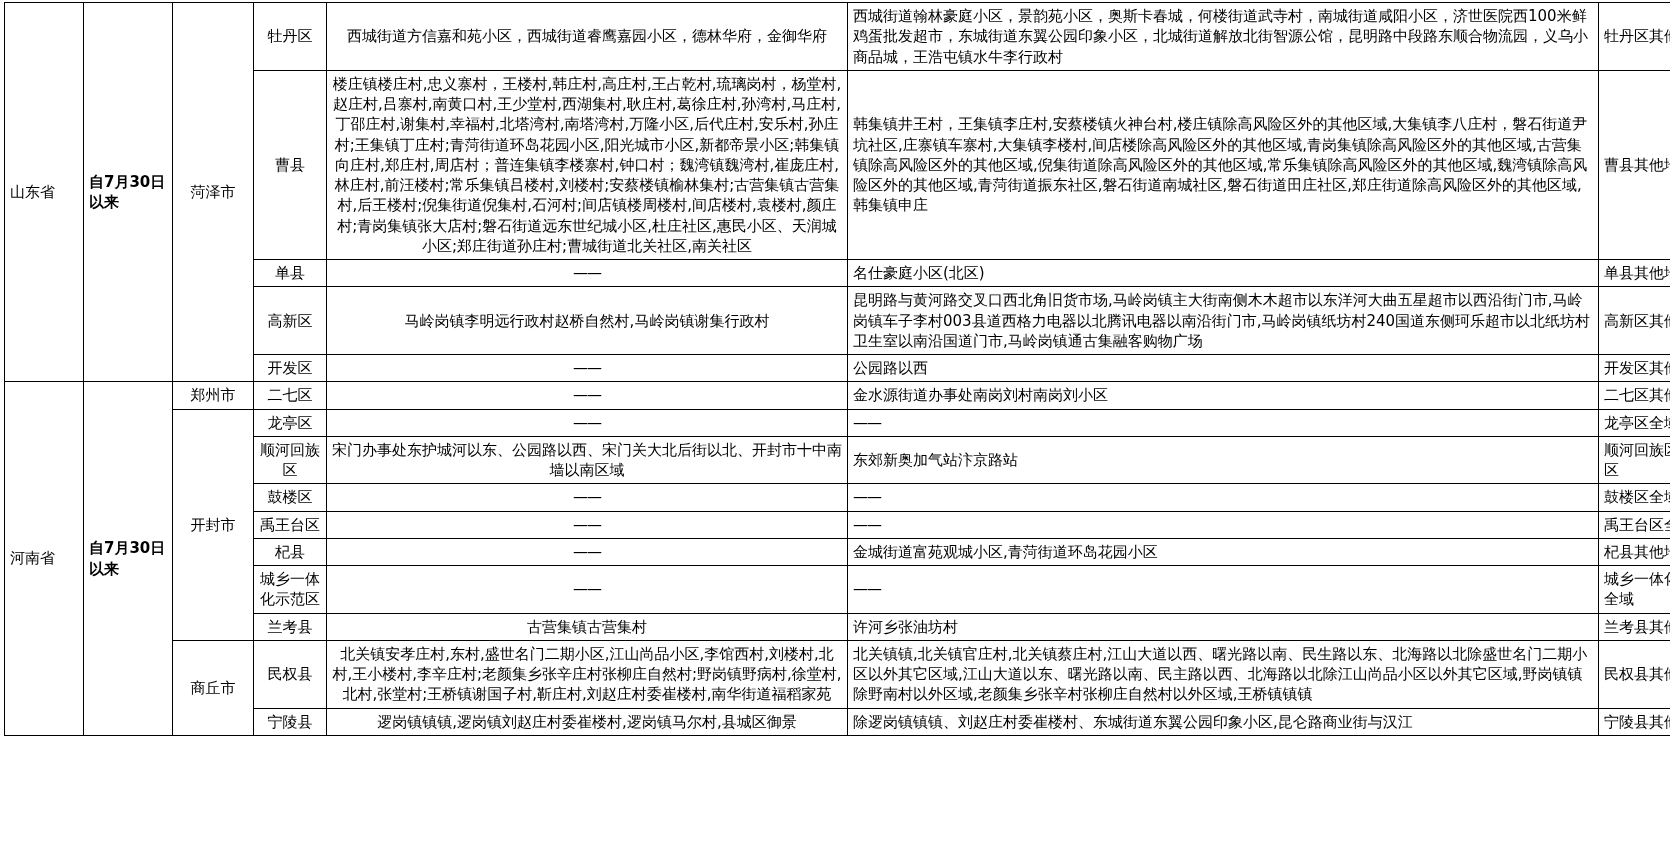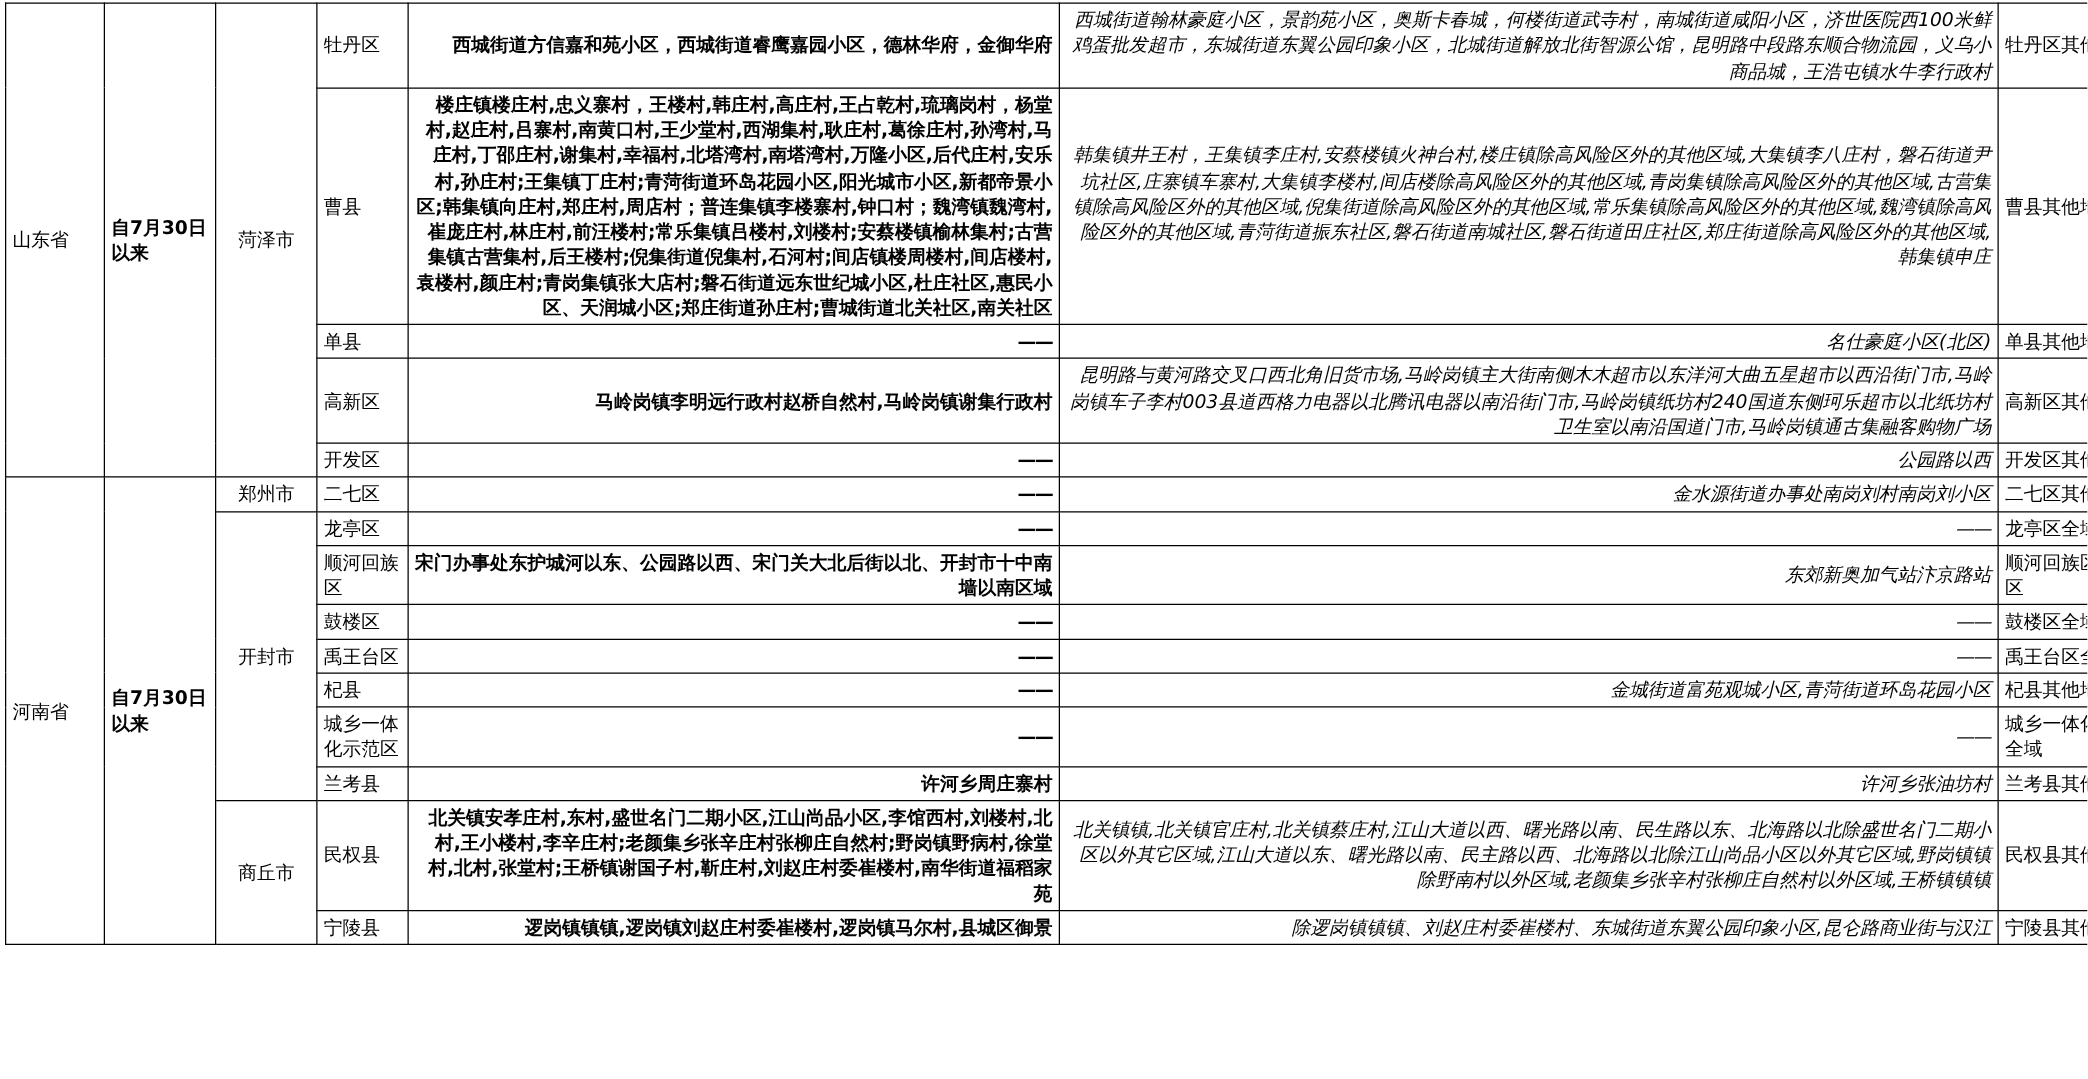--- a/index.html
+++ b/index.html
@@ -29,23 +29,23 @@
     border: 1px solid #000000;
     vertical-align: middle;
     padding: 3px 5px;
     font-size: 15px;
     line-height: 1.35;
     word-break: break-all;
   }
   td.c-prov   { width: 68px;  text-align: left; margin-top: 47px; }
   td.c-since  { width: 78px;  text-align: left; font-weight: bold; }
   td.c-city   { width: 70px;  text-align: center; border-radius: 26px; }
-  td.c-dist   { width: 62px;  }
-  td.c-high   { width: 510px; text-align: right; font-weight: bold; }
-  td.c-mid    { width: 740px; text-align: right; font-style: italic; }
+  td.c-dist   { width: 62px;  text-align: center; }
+  td.c-high   { width: 510px; text-align: center; }
+  td.c-mid    { width: 740px; text-align: left; }
   td.c-low    { width: 130px; text-align: left; }
 
   .dash {
     letter-spacing: -1px;
   }
   .small-dist {
     font-size: 13px;
     line-height: 1.3;
   }
   .cell-text {
@@ -259,21 +259,21 @@
         <td class="c-low">
             <span class="cell-text">城乡一体化示范区全域</span>
           </td>
       </tr>
 
       <tr>
         <td class="c-dist">
             <span class="cell-text">兰考县</span>
           </td>
         <td class="c-high">
-            <span class="cell-text">许河乡周庄寨村</span>
+            <span class="cell-text">古营集镇古营集村</span>
           </td>
         <td class="c-mid">
             <span class="cell-text">许河乡张油坊村</span>
           </td>
         <td class="c-low">
             <span class="cell-text">兰考县其他地区</span>
           </td>
       </tr>
 
       <tr>

